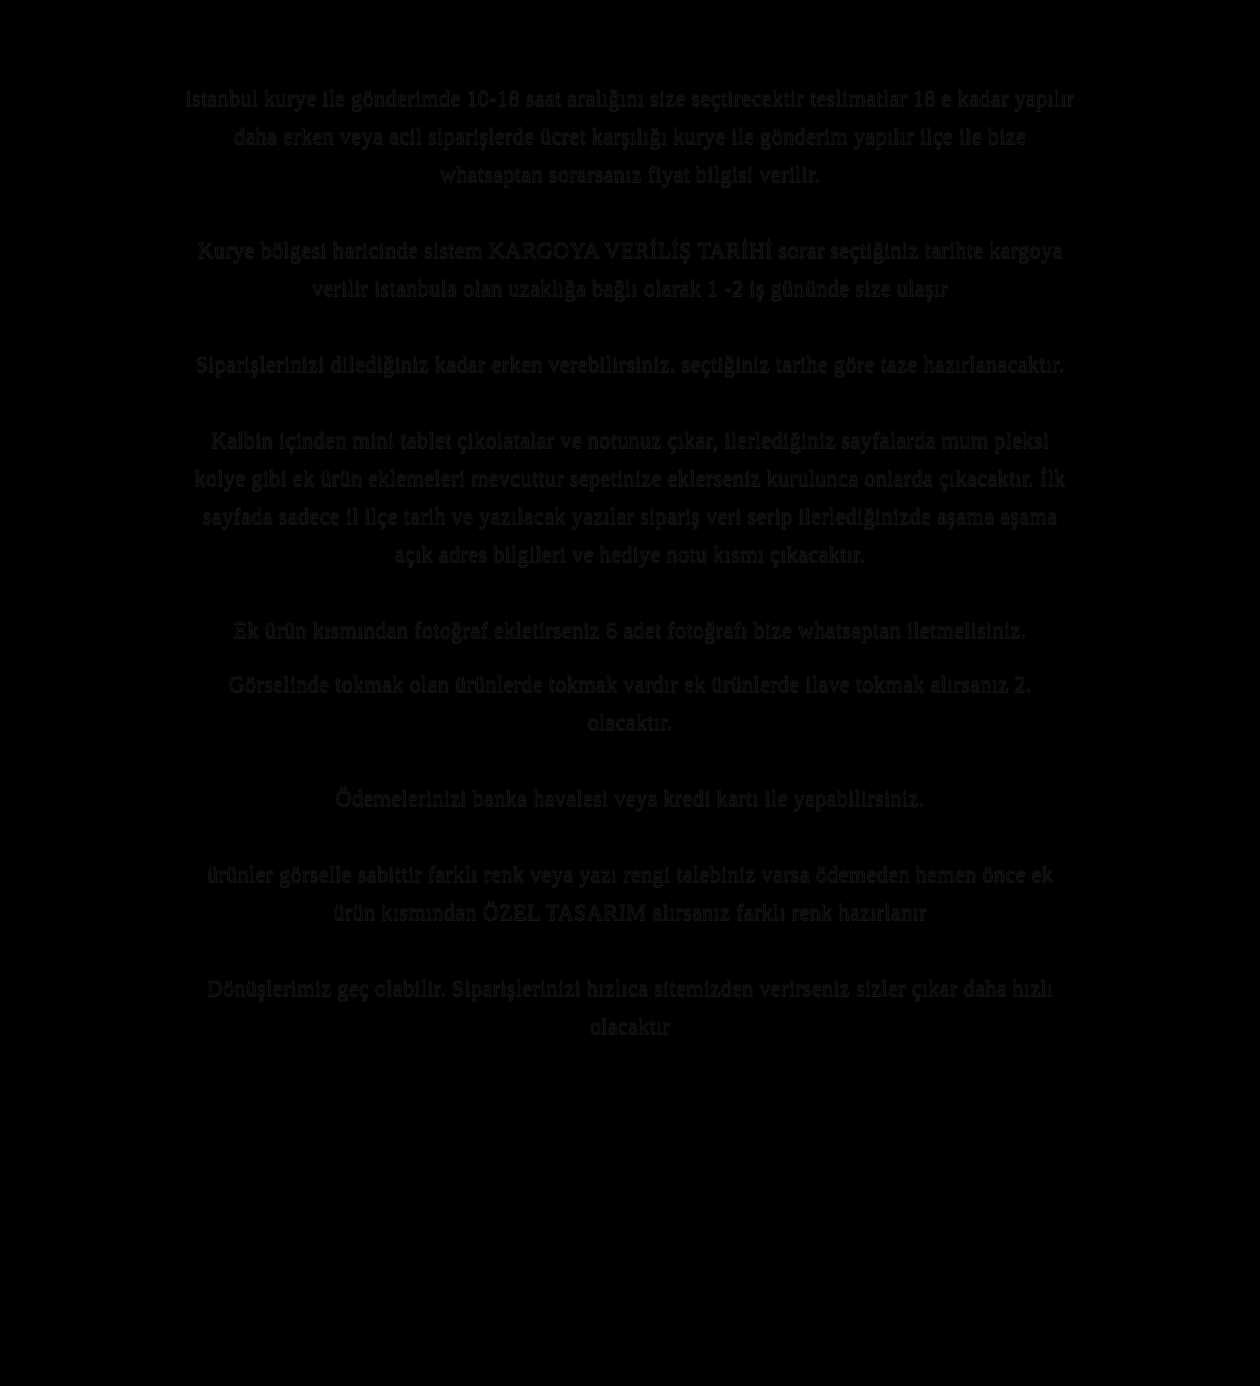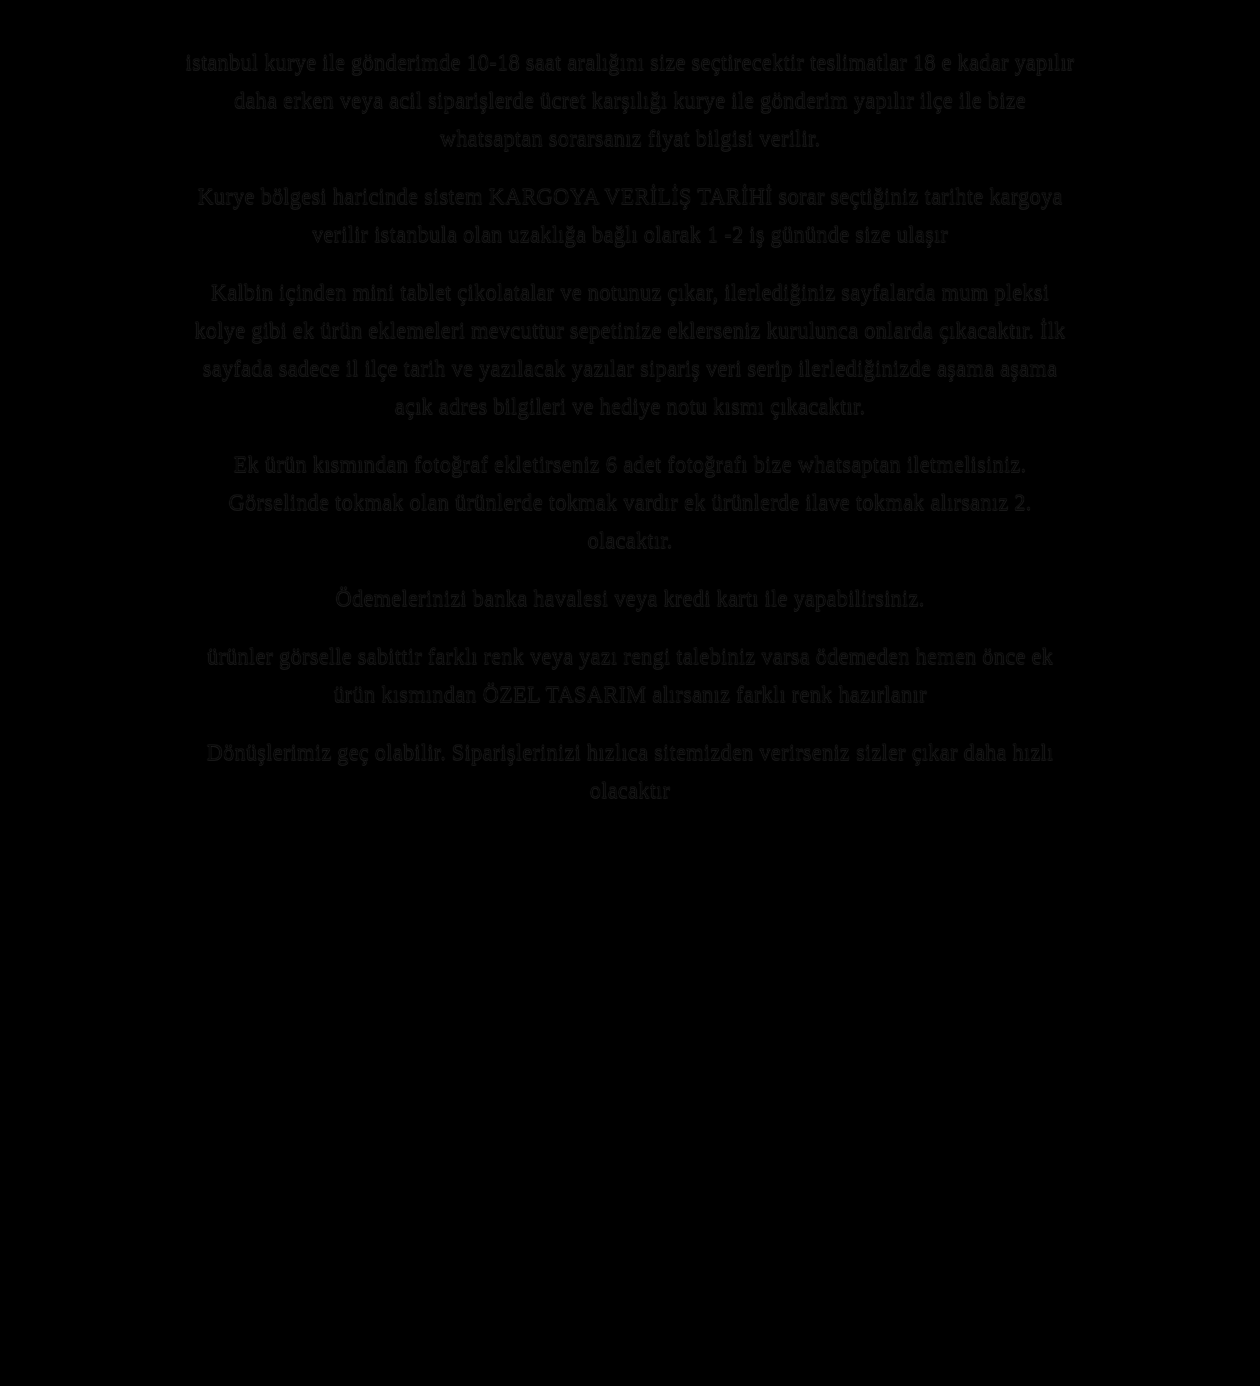--- a/index.html
+++ b/index.html
@@ -13,53 +13,54 @@
     font-family: "Liberation Serif", serif;
     color: #050505;
     overflow: hidden;
   }
   .page {
     width: 1260px;
     height: 1386px;
     position: relative;
     background: #000000;
     box-sizing: border-box;
-    padding: 44px 185px 0 185px;
+    padding: 80px 185px 0 185px;
   }
   .doc {
     width: 890px;
     margin: 0 auto;
     text-align: center;
   }
   .para {
     font-size: 22.5px;
     line-height: 38px;
     letter-spacing: 0.2px;
     color: #070707;
     text-shadow:
       0 0 1px rgba(120,120,120,0.40),
       0 1px 0 rgba(90,90,90,0.22),
       0 -1px 0 rgba(60,60,60,0.18);
     margin: 0;
     font-weight: 400;
   }
   .para + .para {
-    margin-top: 20px;
+    margin-top: 38px;
   }
   .para.tight + .para.tight {
-    margin-top: 0;
+    margin-top: 16px;
   }
 </style>
 </head>
 <body>
 
 <div class="page">
   <div class="doc">
     <p class="para">istanbul kurye ile gönderimde 10-18 saat aralığını size seçtirecektir teslimatlar 18 e kadar yapılır daha erken veya acil siparişlerde ücret karşılığı kurye ile gönderim yapılır ilçe ile bize whatsaptan sorarsanız fiyat bilgisi verilir.</p>
     <p class="para">Kurye bölgesi haricinde sistem KARGOYA VERİLİŞ TARİHİ sorar seçtiğiniz tarihte kargoya verilir istanbula olan uzaklığa bağlı olarak 1 -2 iş gününde size ulaşır</p>
+    <p class="para">Siparişlerinizi dilediğiniz kadar erken verebilirsiniz. seçtiğiniz tarihe göre taze hazırlanacaktır.</p>
     <p class="para">Kalbin içinden mini tablet çikolatalar ve notunuz çıkar, ilerlediğiniz sayfalarda mum pleksi kolye gibi ek ürün eklemeleri mevcuttur sepetinize eklerseniz kurulunca onlarda çıkacaktır. İlk sayfada sadece il ilçe tarih ve yazılacak yazılar sipariş veri serip ilerlediğinizde aşama aşama açık adres bilgileri ve hediye notu kısmı çıkacaktır.</p>
     <p class="para tight">Ek ürün kısmından fotoğraf ekletirseniz 6 adet fotoğrafı bize whatsaptan iletmelisiniz.</p>
     <p class="para tight">Görselinde tokmak olan ürünlerde tokmak vardır ek ürünlerde ilave tokmak alırsanız 2. olacaktır.</p>
     <p class="para">Ödemelerinizi banka havalesi veya kredi kartı ile yapabilirsiniz.</p>
     <p class="para">ürünler görselle sabittir farklı renk veya yazı rengi talebiniz varsa ödemeden hemen önce ek ürün kısmından ÖZEL TASARIM alırsanız farklı renk hazırlanır</p>
     <p class="para">Dönüşlerimiz geç olabilir. Siparişlerinizi hızlıca sitemizden verirseniz sizler çıkar daha hızlı olacaktır</p>
   </div>
 </div>
 
 </body></html>

